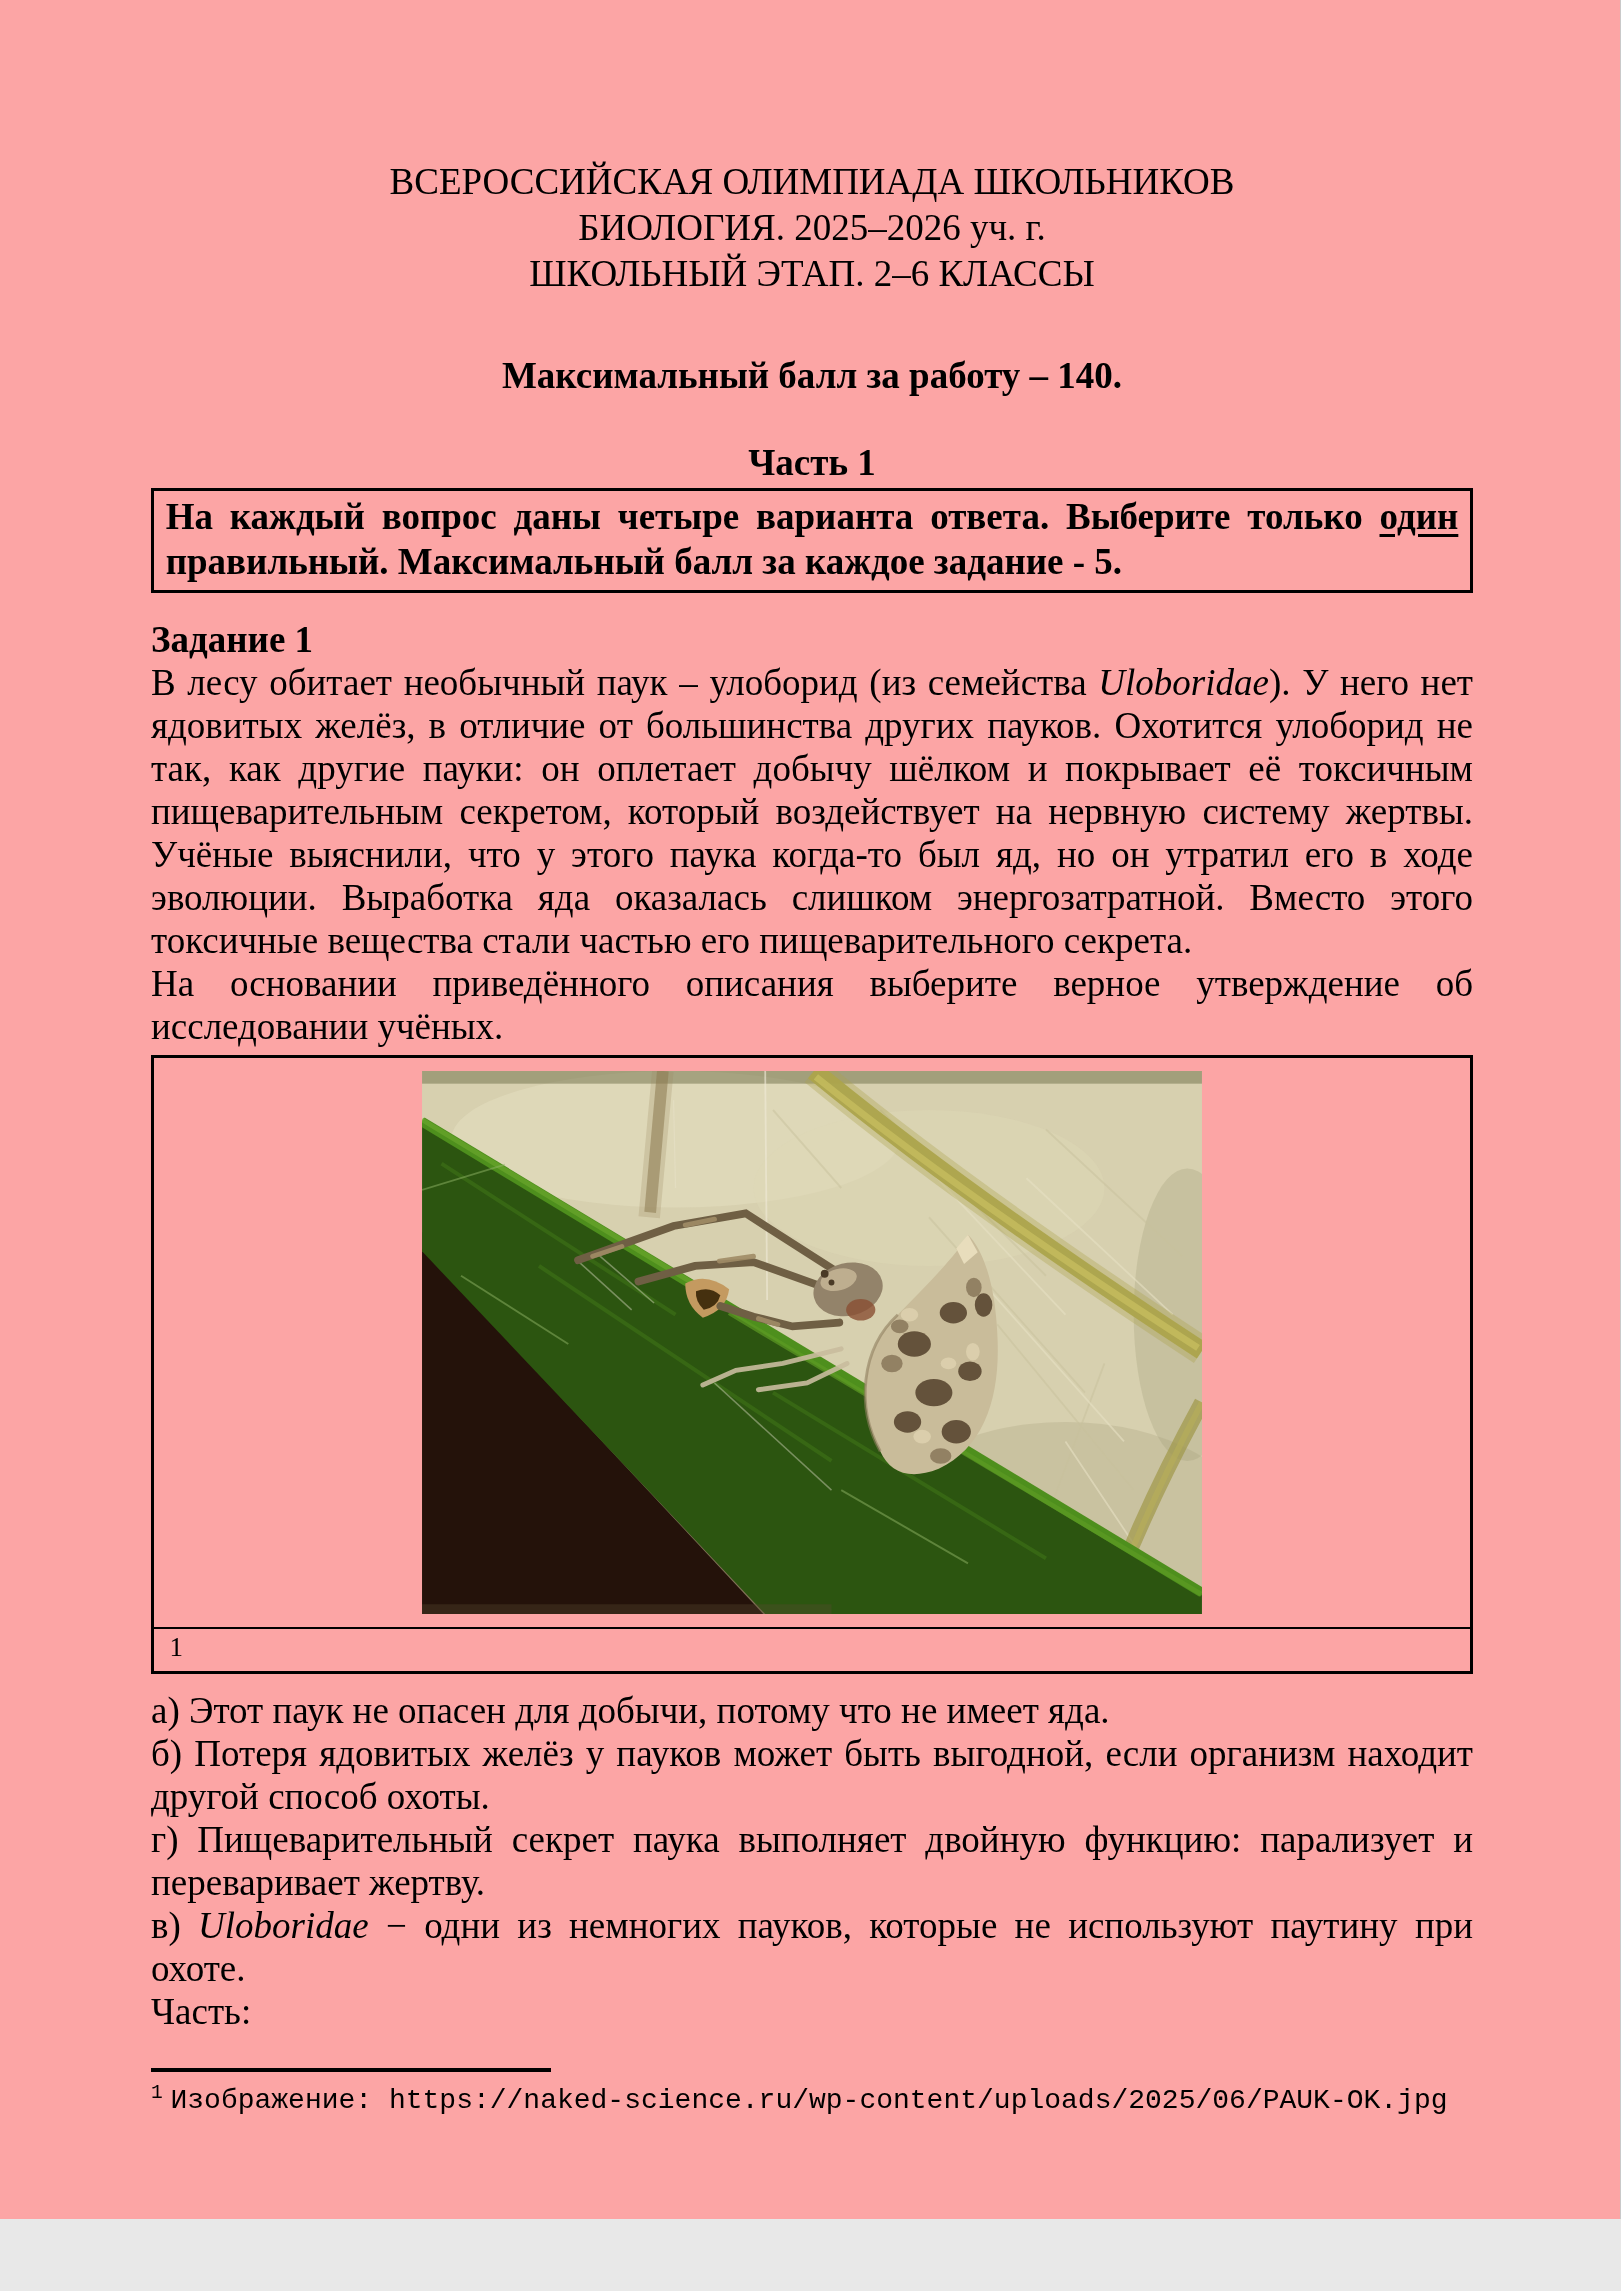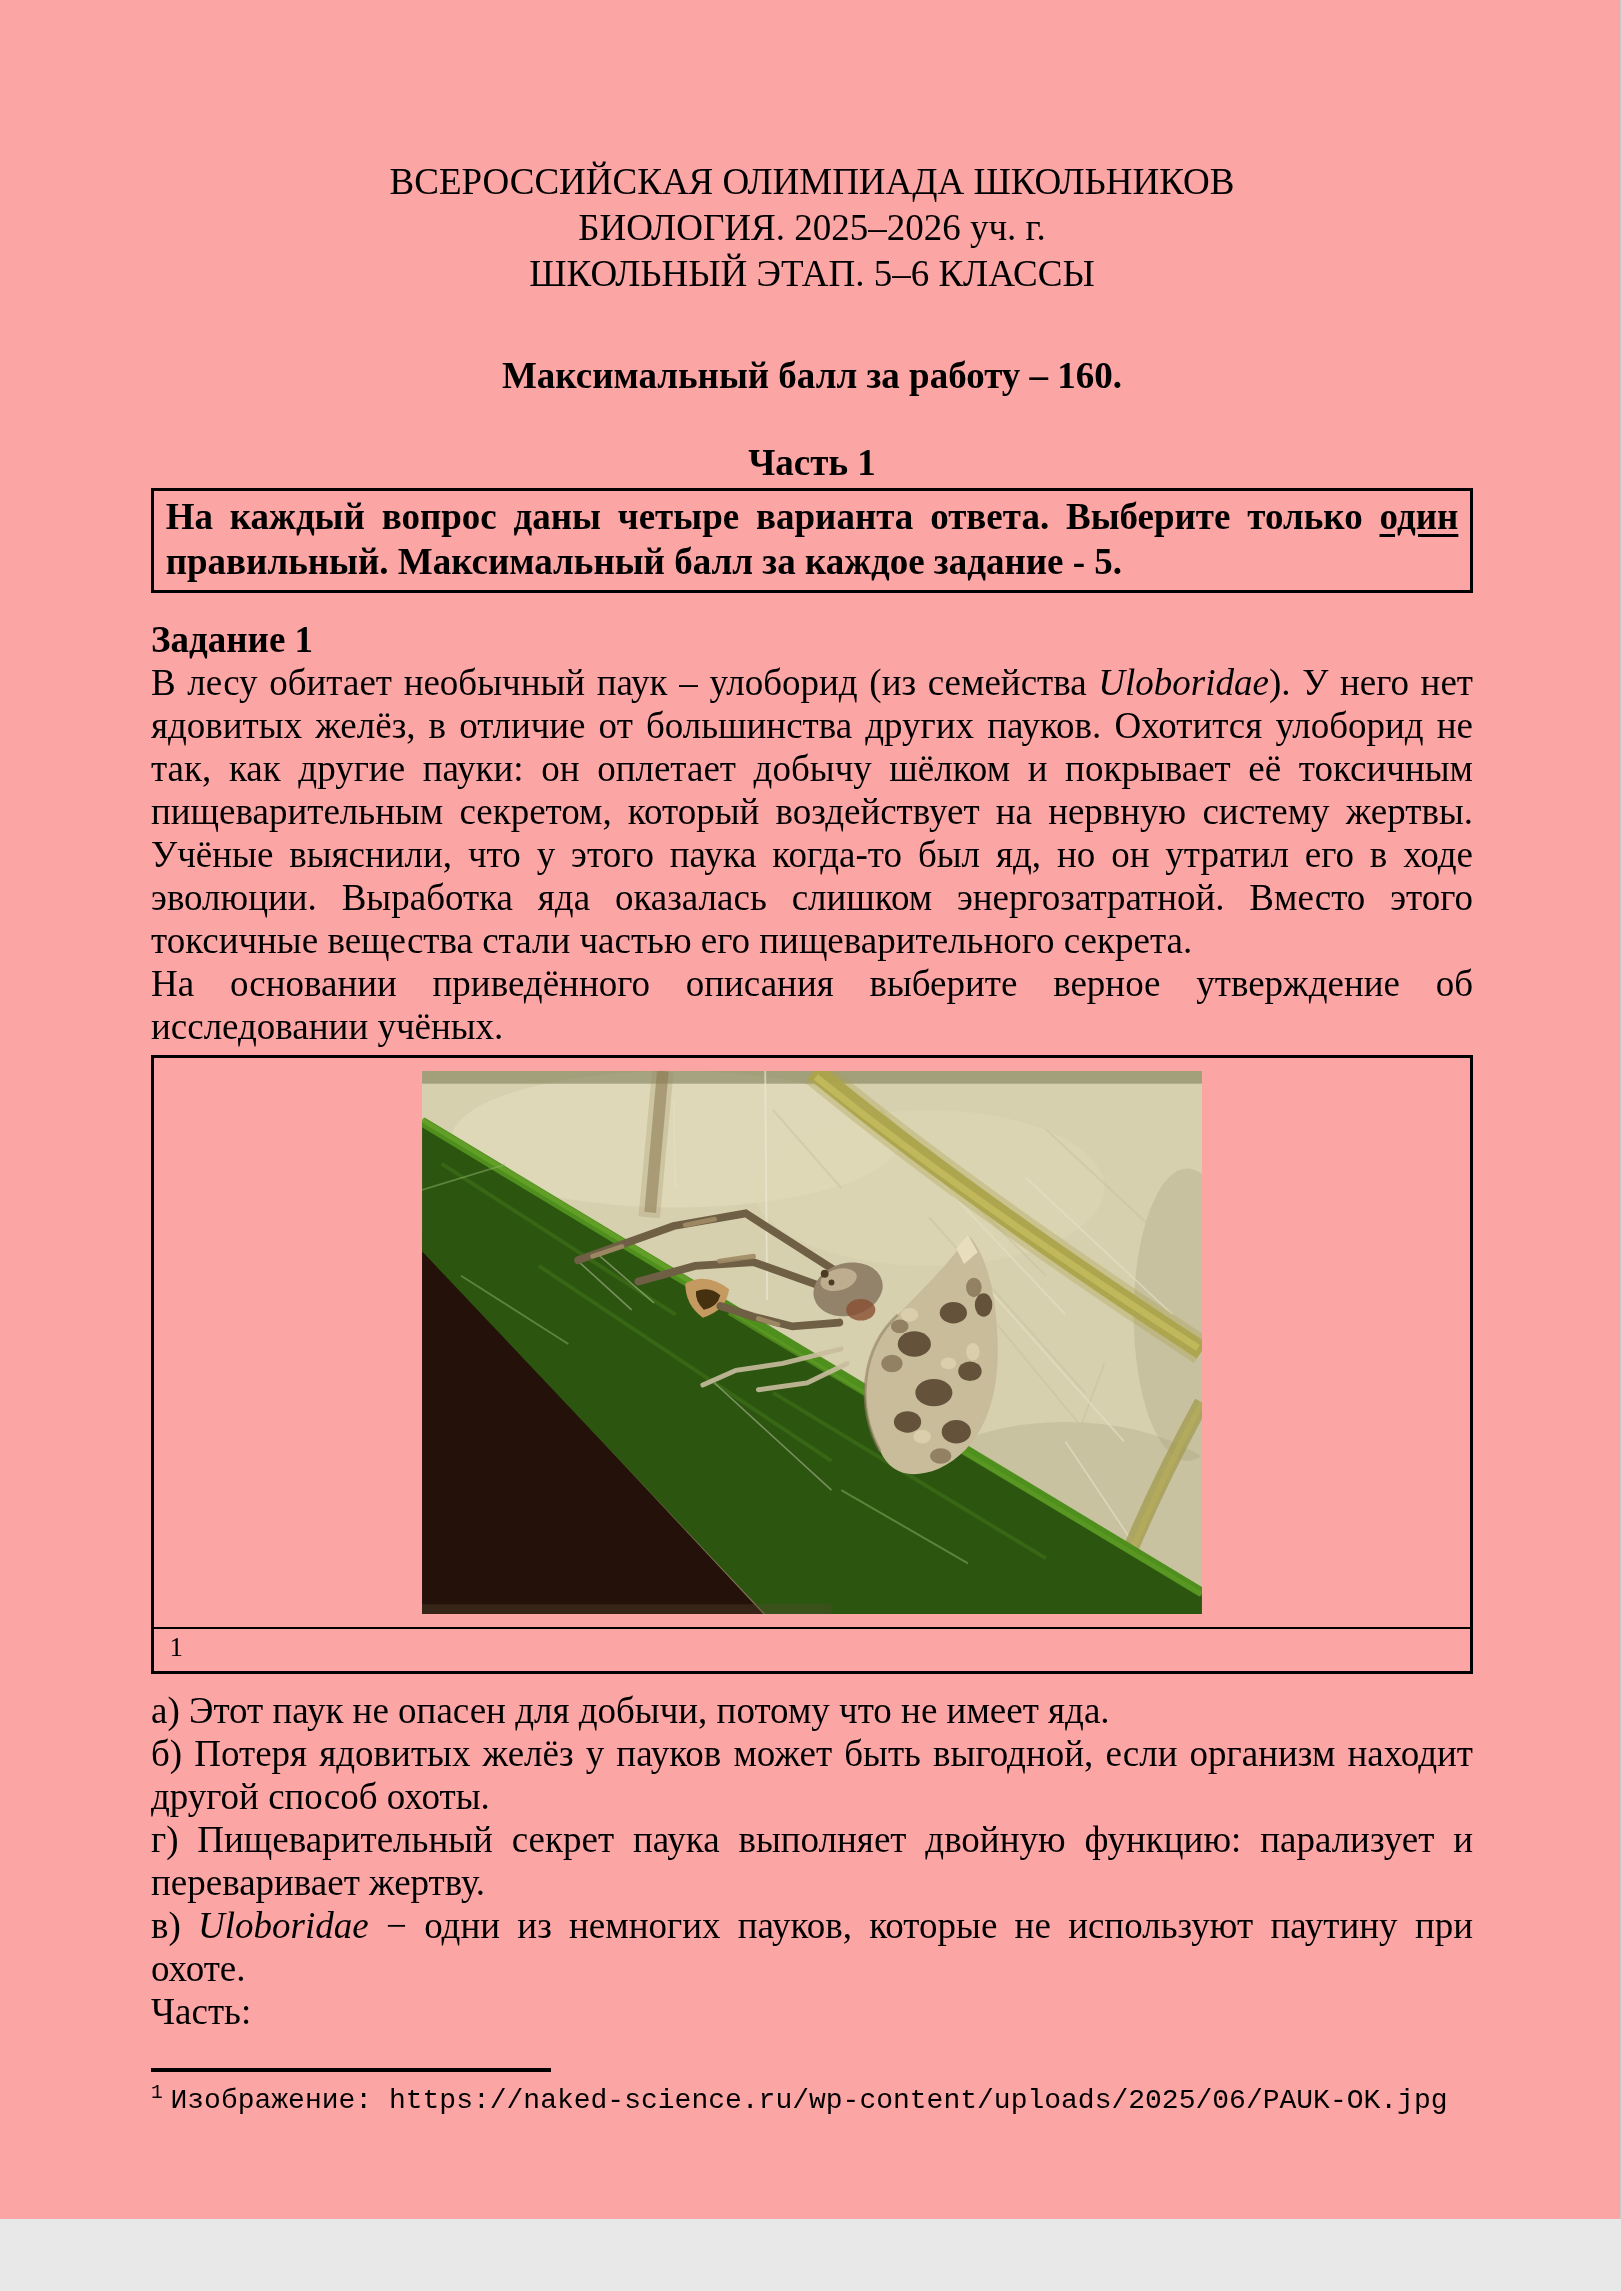--- a/index.html
+++ b/index.html
@@ -60,24 +60,24 @@
   .footnote sup { font-size:19.5px; line-height:0; margin-right:7.8px; }
 </style>
 </head>
 <body>
 
 <div class="page">
 
   <div class="doc-title center">
     <p>ВСЕРОССИЙСКАЯ ОЛИМПИАДА ШКОЛЬНИКОВ</p>
     <p>БИОЛОГИЯ. 2025–2026 уч. г.</p>
-    <p>ШКОЛЬНЫЙ ЭТАП. 5–6 КЛАССЫ</p>
-  </div>
-
-  <p class="max-score center">Максимальный балл за работу – 160.</p>
+    <p>ШКОЛЬНЫЙ ЭТАП. 2–6 КЛАССЫ</p>
+  </div>
+
+  <p class="max-score center">Максимальный балл за работу – 140.</p>
 
   <p class="part-heading center">Часть 1</p>
 
   <div class="instruction-box j">
     <span>На каждый вопрос даны четыре варианта ответа. Выберите только </span><span class="u">один</span><span> правильный. Максимальный балл за каждое задание - 5.</span>
   </div>
 
   <p class="task-heading">Задание 1</p>
 
   <p class="j">

